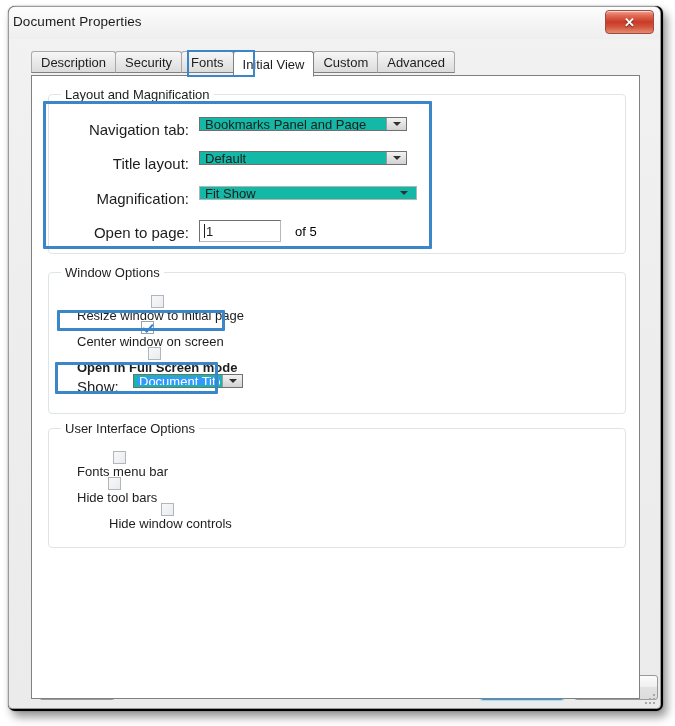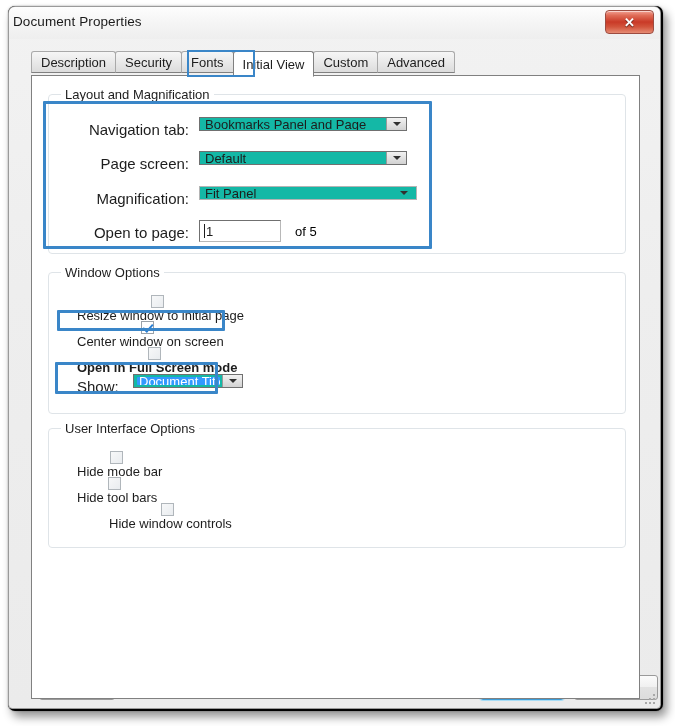--- a/index.html
+++ b/index.html
@@ -335,31 +335,31 @@
       <div class="gb-title">Layout and Magnification</div>
 
       <div class="field-label" style="left:20px; top:26px; width:120px;">Navigation tab:</div>
       <div class="combo" style="left:150px; top:22px; width:208px;">
         <div class="combo-text">Bookmarks Panel and Page</div>
         <div class="combo-btn">
             <span class="arrow-down"></span>
           </div>
       </div>
 
-      <div class="field-label" style="left:20px; top:60px; width:120px;">Page screen:</div>
+      <div class="field-label" style="left:20px; top:60px; width:120px;">Title layout:</div>
       <div class="combo" style="left:150px; top:56px; width:208px;">
         <div class="combo-text">Default</div>
         <div class="combo-btn">
             <span class="arrow-down"></span>
           </div>
       </div>
 
       <div class="field-label" style="left:20px; top:95px; width:120px;">Magnification:</div>
       <div class="combo flat" style="left:150px; top:91px; width:218px;">
-        <div class="combo-text">Fit Panel</div>
+        <div class="combo-text">Fit Show</div>
         <div class="combo-btn">
             <span class="arrow-down"></span>
           </div>
       </div>
 
       <div class="field-label" style="left:20px; top:129px; width:120px;">Open to page:</div>
       <div class="textinput" style="left:150px; top:125px; width:82px;">
         <span class="caret"></span>
           <span>1</span>
       </div>
@@ -391,21 +391,21 @@
             <span class="arrow-down"></span>
           </div>
       </div>
     </div>
 
     <div class="groupbox" id="grp-ui">
       <div class="gb-title">User Interface Options</div>
 
       <div class="checkrow" style="left:28px; top:22px;">
         <span class="cb"></span>
-        <span class="cb-label">Hide mode bar</span>
+        <span class="cb-label">Fonts menu bar</span>
       </div>
       <div class="checkrow" style="left:28px; top:48px;align-items:center;">
         <span class="cb"></span>
         <span class="cb-label">Hide tool bars</span>
       </div>
       <div class="checkrow" style="left:28px; top:74px;padding-left:32px;">
         <span class="cb"></span>
         <span class="cb-label">Hide window controls</span>
       </div>
     </div>

